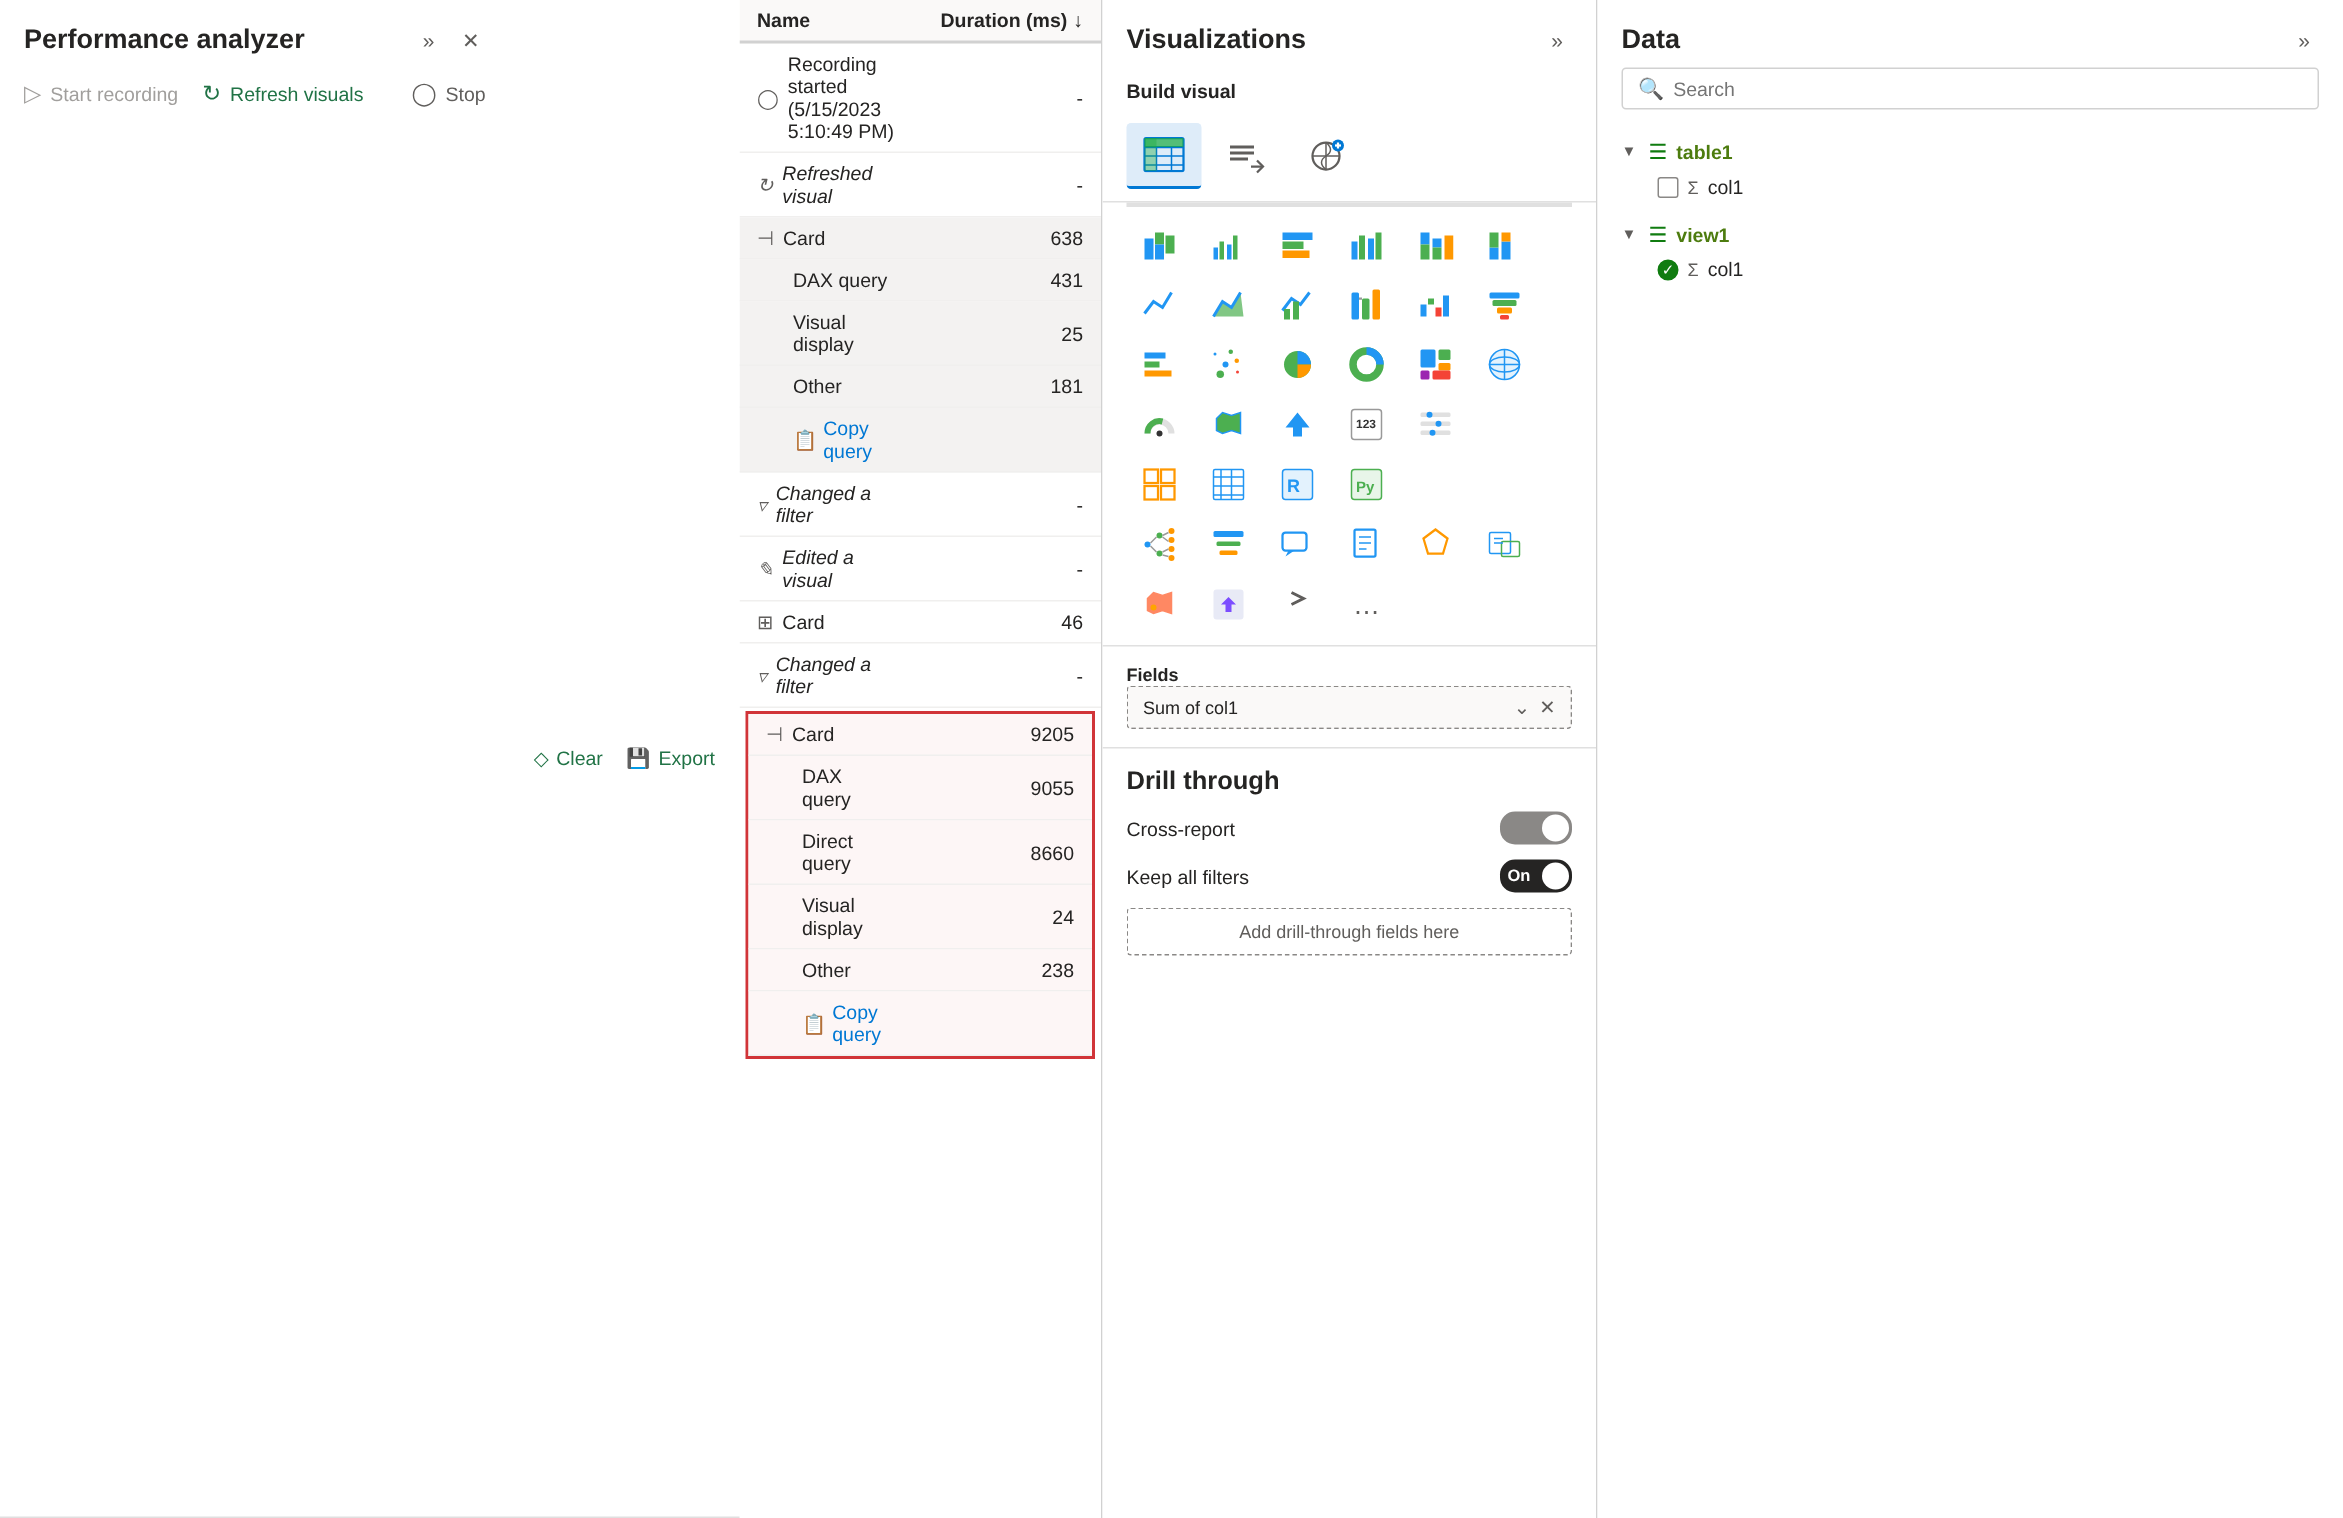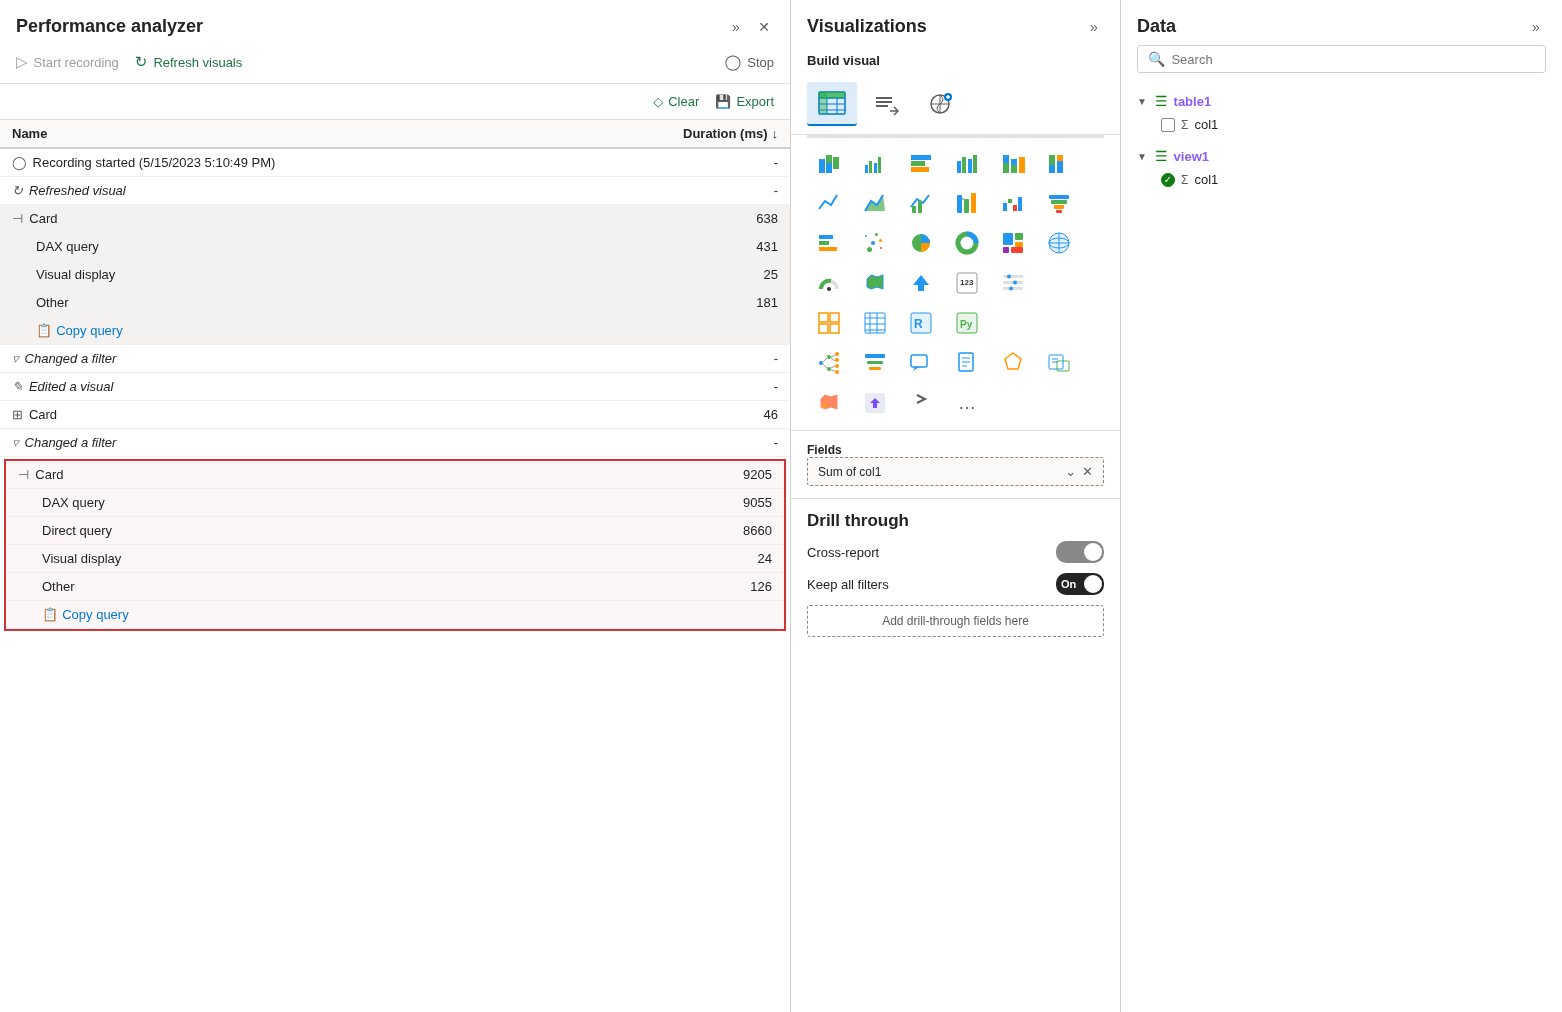--- a/index.html
+++ b/index.html
@@ -8,25 +8,24 @@
       font-size: 13px;
       background: #f3f2f1;
       display: flex;
       width: 1562px;
       height: 1012px;
       overflow: hidden;
     }
 
     
     .perf-panel {
-      width: 791px;
+      width: 735px;
       background: #ffffff;
       border-right: 1px solid #d1d1d1;
       display: flex;
-      flex-direction: column;
       flex-shrink: 0;
     }
 
     .panel-header {
       padding: 16px 16px 8px 16px;
       border-bottom: 1px solid #e0e0e0;
     }
 
     .panel-title-row {
       display: flex;
@@ -443,21 +442,21 @@
       color: #605e5c;
       width: 12px;
     }
 
     .tree-table-icon {
       font-size: 14px;
     }
 
     .tree-label {
       font-size: 13px;
-      color: #8b5cf6;
+      color: #4d7c0f;
       font-weight: 600;
     }
 
     .tree-child-item {
       display: flex;
       align-items: center;
       padding: 4px 0;
       gap: 6px;
       padding-left: 24px;
     }
@@ -660,21 +659,21 @@
         <div class="row-name">
           <span>Visual display</span>
         </div>
         <div class="row-duration">24</div>
       </div>
 
       <div class="table-row indented" style="background:#fdf6f6; border-bottom: 1px solid #f0efee;">
         <div class="row-name">
           <span>Other</span>
         </div>
-        <div class="row-duration">126</div>
+        <div class="row-duration">238</div>
       </div>
 
       <div class="table-row indented" style="background:#fdf6f6;">
         <div class="row-name">
           <span class="copy-query-link">
             <span>📋</span>
             <span>Copy query</span>
           </span>
         </div>
         <div class="row-duration"></div>

